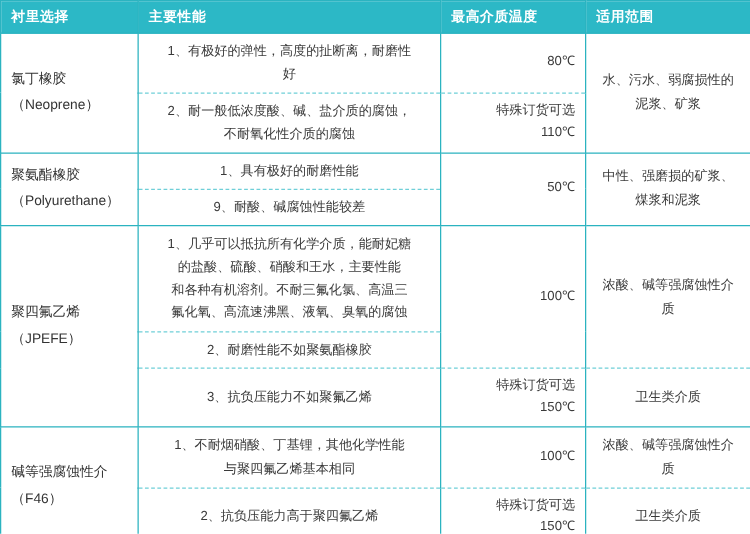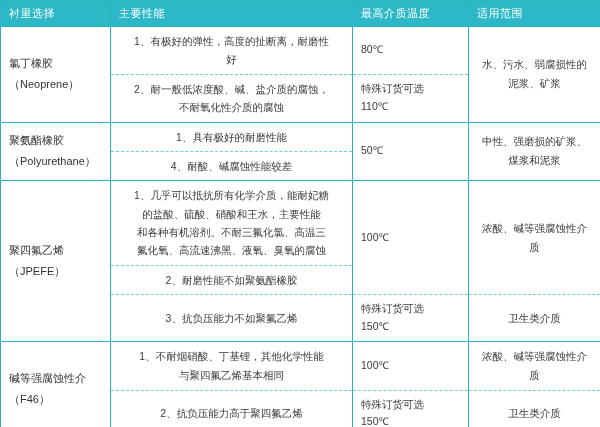--- a/index.html
+++ b/index.html
@@ -41,40 +41,41 @@
     color: #ffffff;
     font-weight: normal;
     font-size: 11px;
     text-align: left;
     padding: 7px 9px;
     border: 1px solid #2cb8c6;
     letter-spacing: 0.5px;
   }
   thead th.center {
     text-align: left;
+    font-weight: bold;
   }
   td {
     font-size: 10.5px;
     line-height: 1.75;
     color: #3a3a3a;
   }
   td.name {
     text-align: left;
     font-size: 11px;
     line-height: 1.9;
     color: #333;
     padding: 4px 2px;
   }
   td.perf {
     text-align: center;
     padding-left: 10px;
     padding-right: 6px;
   }
   td.temp {
-    text-align: left;
+    text-align: right;
     font-size: 10.5px;
     line-height: 1.7;
   }
   td.range {
     text-align: center;
     padding-left: 10px;
     font-size: 10.5px;
     line-height: 1.8;
   }
   
@@ -143,21 +144,21 @@
         <td class="temp" rowspan="2">
           <span class="line">50℃</span>
         </td>
         <td class="range" rowspan="2">
           <span class="line">中性、强磨损的矿浆、</span>
           <span class="line">煤浆和泥浆</span>
         </td>
       </tr>
       <tr>
         <td class="perf dash-top">
-          <span class="line">4、耐酸、碱腐蚀性能较差</span>
+          <span class="line">9、耐酸、碱腐蚀性能较差</span>
         </td>
       </tr>
 
       <tr>
         <td class="name" rowspan="3">
           <span class="line">聚四氟乙烯</span>
           <span class="line">（JPEFE）</span>
         </td>
         <td class="perf dash-bottom">
           <span class="line">1、几乎可以抵抗所有化学介质，能耐妃糖</span>

